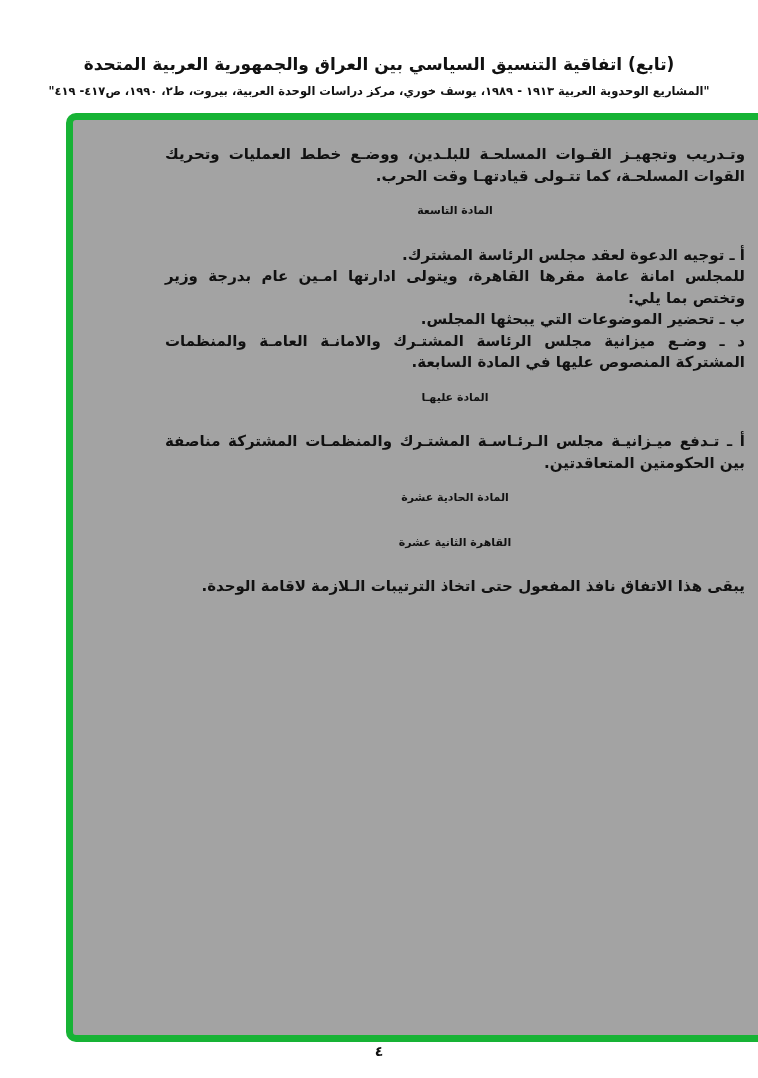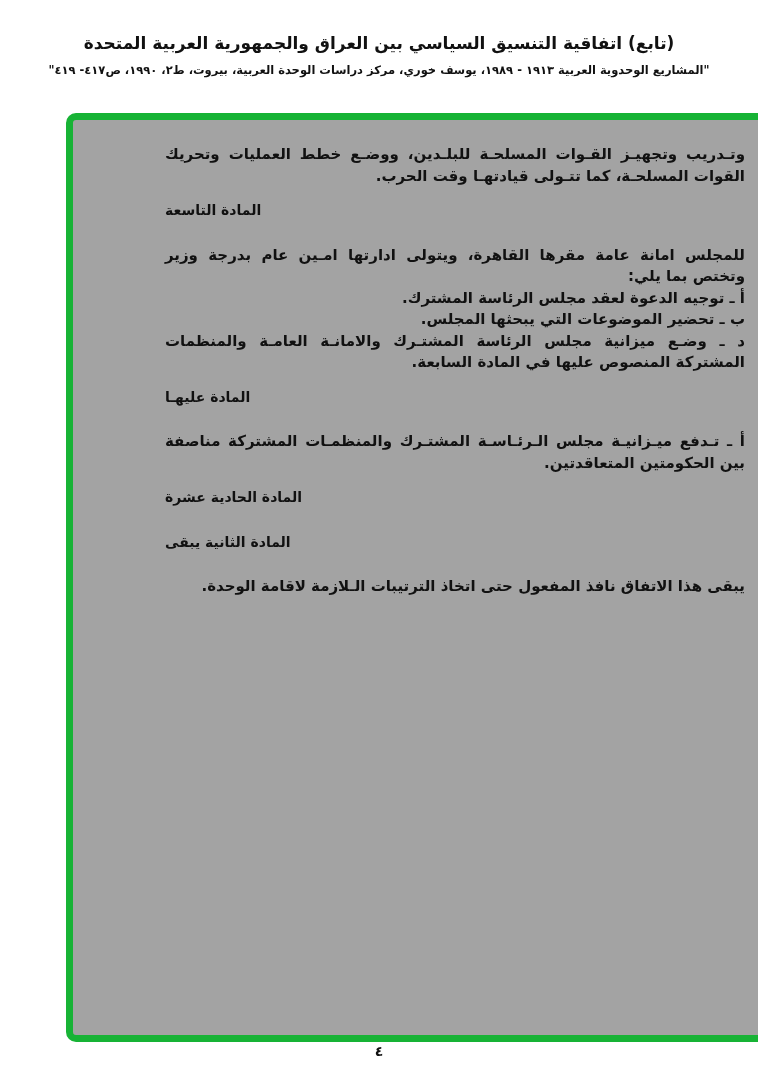--- a/index.html
+++ b/index.html
@@ -21,20 +21,21 @@
     left: 0;
     width: 758px;
     text-align: center;
     direction: rtl;
   }
   .page-title {
     font-size: 17px;
     font-weight: bold;
     line-height: 1.3;
     padding: 0 70px;
+    margin-top: 21px;
   }
   .source-citation {
     margin-top: 9px;
     font-size: 11.5px;
     font-weight: bold;
     letter-spacing: 0;
     padding: 0 10px;
     white-space: nowrap;
   }
   .document-frame {
@@ -55,22 +56,22 @@
     font-size: 15px;
     font-weight: bold;
     line-height: 21.5px;
     text-align: justify;
   }
   .para {
     margin: 0;
   }
   .article-heading {
     margin: 13px 0 23px 0;
-    text-align: left;
-    font-size: 14px;
+    text-align: center;
+    font-size: 11px;
     font-weight: bold;
   }
   .page-number {
     position: absolute;
     left: 0;
     top: 1043px;
     width: 758px;
     text-align: center;
     font-size: 14px;
     font-weight: bold;
@@ -82,25 +83,25 @@
 
 <header class="page-header">
   <div class="page-title">(تابع) اتفاقية التنسيق السياسي بين العراق والجمهورية العربية المتحدة</div>
   <div class="source-citation">"المشاريع الوحدوية العربية ١٩١٣ - ١٩٨٩، يوسف خوري، مركز دراسات الوحدة العربية، بيروت، ط٢، ١٩٩٠، ص٤١٧- ٤١٩"</div>
 </header>
 
 <div class="document-frame" style="border-color: rgb(23, 179, 53);">
   <div class="document-content">
     <p class="para">وتـدريب وتجهيـز القـوات المسلحـة للبلـدين، ووضـع خطط العمليات وتحريك القوات المسلحـة، كما تتـولى قيادتهـا وقت الحرب.</p>
     <h3 class="article-heading">المادة التاسعة</h3>
+    <p class="para">أ ـ توجيه الدعوة لعقد مجلس الرئاسة المشترك.</p>
     <p class="para">للمجلس امانة عامة مقرها القاهرة، ويتولى ادارتها امـين عام بدرجة وزير وتختص بما يلي:</p>
-    <p class="para">أ ـ توجيه الدعوة لعقد مجلس الرئاسة المشترك.</p>
     <p class="para">ب ـ تحضير الموضوعات التي يبحثها المجلس.</p>
     <p class="para">د ـ وضـع ميزانية مجلس الرئاسة المشتـرك والامانـة العامـة والمنظمات المشتركة المنصوص عليها في المادة السابعة.</p>
     <h3 class="article-heading">المادة عليهـا</h3>
     <p class="para">أ ـ تـدفع ميـزانيـة مجلس الـرئـاسـة المشتـرك والمنظمـات المشتركة مناصفة بين الحكومتين المتعاقدتين.</p>
     <h3 class="article-heading">المادة الحادية عشرة</h3>
-    <h3 class="article-heading">المادة الثانية يبقى</h3>
+    <h3 class="article-heading">القاهرة الثانية عشرة</h3>
     <p class="para">يبقى هذا الاتفاق نافذ المفعول حتى اتخاذ الترتيبات الـلازمة لاقامة الوحدة.</p>
   </div>
 </div>
 
 <div class="page-number">٤</div>
 
 </body></html>

